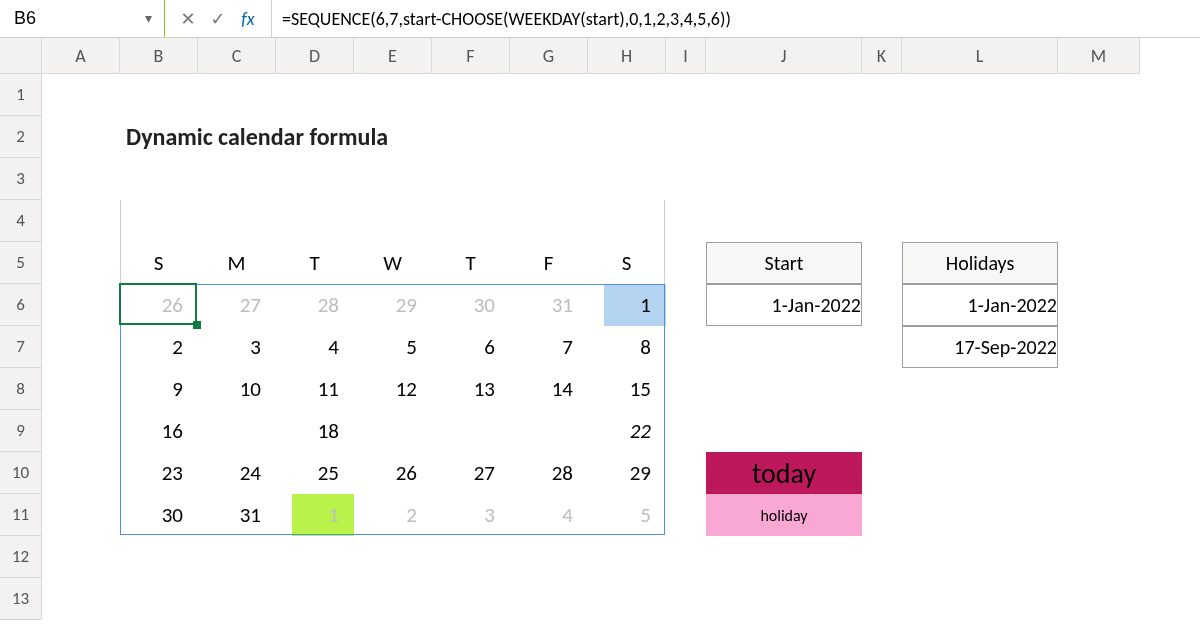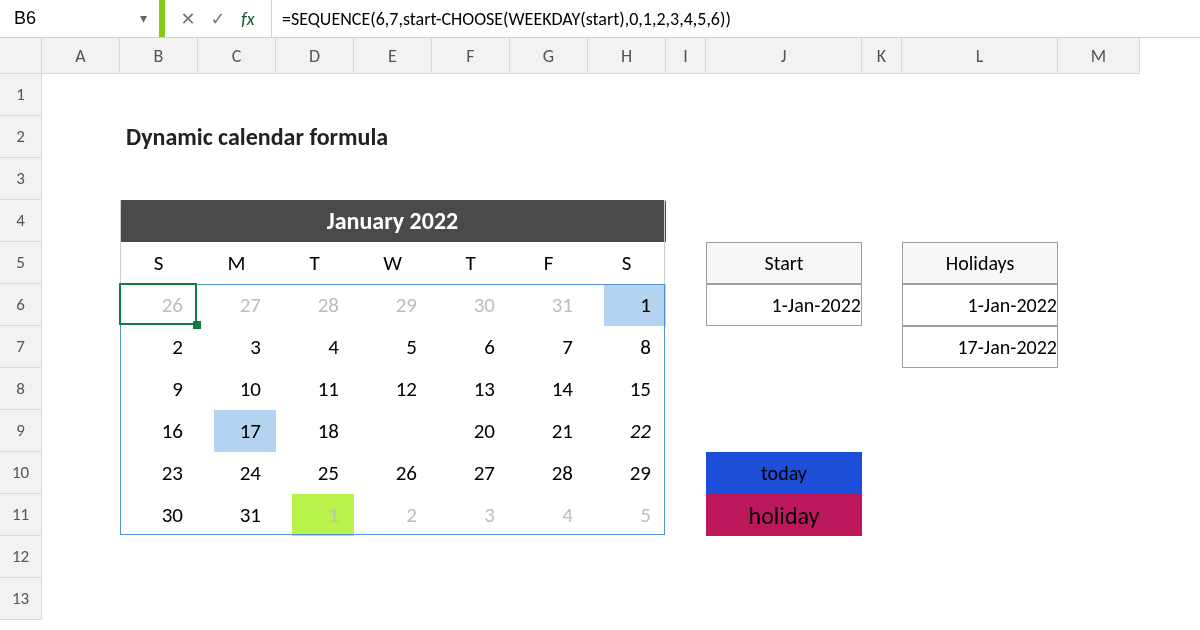--- a/index.html
+++ b/index.html
@@ -18,21 +18,21 @@
     align-items: stretch;
     height: 38px;
     border-bottom: 1px solid #d0d0d0;
     background: #fff;
   }
   .name-box {
     width: 165px;
     display: flex;
     align-items: center;
     padding: 16px 12px;
-    border-right: 6px solid #84cc16;
+    border-right: 1px solid #84cc16;
     position: relative;
   }
   .name-box-input {
     border: none;
     outline: none;
     font-size: 18px;
     width: 100%;
     background: transparent;
   }
   .name-box .chev {
@@ -42,21 +42,21 @@
   }
   .fb-btns {
     display: flex;
     align-items: center;
     gap: 8px;
     padding: 0 12px;
     border-right: 1px solid #d0d0d0;
     color: #777;
   }
   .fb-btn { width: 22px; text-align: center; }
-  .fb-btn.fx { font-style: italic; color: #14532d; }
+  .fb-btn.fx { font-style: italic; color: #0369a1; }
   .formula-input {
     flex: 1;
     border: none;
     outline: none;
     font-size: 18px;
     padding: 0 10px;
     font-family: Calibri, Arial, sans-serif;
   }
 
   
@@ -162,22 +162,22 @@
     justify-content: center;
     border: 1px solid #9e9e9e !important;
   }
   .boxed-val {
     justify-content: flex-end;
     font-size: 20px;
     padding-right: 0;
   }
 
   
-  .leg-today { background: #1d4ed8; justify-content: center; font-size: 20px; border: none; }
-  .leg-holiday { background: #be185d; justify-content: center; font-size: 24px; border: none; }
+  .leg-today { background: #be185d; justify-content: center; font-size: 28px; border: none; }
+  .leg-holiday { background: #f9a8d4; justify-content: center; font-size: 16px; border: none; }
 
   
   .sheet { grid-template-rows: 36px repeat(13, 42px); }
 
   
   .cal-frame {
     position: absolute;
     border-left: 1px solid #cfcfcf;
     border-right: 1px solid #cfcfcf;
     border-bottom: 1px solid #cfcfcf;
@@ -228,21 +228,20 @@
   <div class="rh" style="grid-column:1;grid-row:8">7</div>
   <div class="rh" style="grid-column:1;grid-row:9">8</div>
   <div class="rh" style="grid-column:1;grid-row:10">9</div>
   <div class="rh" style="grid-column:1;grid-row:11">10</div>
   <div class="rh" style="grid-column:1;grid-row:12">11</div>
   <div class="rh" style="grid-column:1;grid-row:13">12</div>
   <div class="rh" style="grid-column:1;grid-row:14">13</div>
 
   <div class="cell title" style="grid-column:3 / span 6; grid-row:3">Dynamic calendar formula</div>
 
-  <div class="cell cal-banner" style="grid-column:3 / span 7; grid-row:5">January 2022</div>
 
   <div class="cell whdr" style="grid-column:3;grid-row:6">S</div>
   <div class="cell whdr" style="grid-column:4;grid-row:6">M</div>
   <div class="cell whdr" style="grid-column:5;grid-row:6">T</div>
   <div class="cell whdr" style="grid-column:6;grid-row:6">W</div>
   <div class="cell whdr" style="grid-column:7;grid-row:6">T</div>
   <div class="cell whdr" style="grid-column:8;grid-row:6">F</div>
   <div class="cell whdr" style="grid-column:9;grid-row:6">S</div>
 
   <div class="cell day dim" style="grid-area: 7 / 3;">26</div>
@@ -260,24 +259,21 @@
     <div class="cell day" style="grid-area: 8 / 8;">7</div>
     <div class="cell day" style="grid-area: 8 / 9;">8</div>
     <div class="cell day" style="grid-area: 9 / 3;">9</div>
     <div class="cell day" style="grid-area: 9 / 4;">10</div>
     <div class="cell day" style="grid-area: 9 / 5;">11</div>
     <div class="cell day" style="grid-area: 9 / 6;">12</div>
     <div class="cell day" style="grid-area: 9 / 7;">13</div>
     <div class="cell day" style="grid-area: 9 / 8;">14</div>
     <div class="cell day" style="grid-area: 9 / 9;">15</div>
     <div class="cell day" style="grid-area: 10 / 3; padding-left: 32px;">16</div>
-    <div class="cell day holiday-bg" style="grid-area: 10 / 4;">17</div>
     <div class="cell day" style="grid-area: 10 / 5;">18</div>
-    <div class="cell day" style="grid-area: 10 / 7;">20</div>
-    <div class="cell day" style="grid-area: 10 / 8;">21</div>
     <div class="cell day" style="grid-area: 10 / 9; font-style: italic;">22</div>
     <div class="cell day" style="grid-area: 11 / 3;">23</div>
     <div class="cell day" style="grid-area: 11 / 4;">24</div>
     <div class="cell day" style="grid-area: 11 / 5;">25</div>
     <div class="cell day" style="grid-area: 11 / 6;">26</div>
     <div class="cell day" style="grid-area: 11 / 7;">27</div>
     <div class="cell day" style="grid-area: 11 / 8;">28</div>
     <div class="cell day" style="grid-area: 11 / 9;">29</div>
     <div class="cell day" style="grid-area: 12 / 3;">30</div>
     <div class="cell day" style="grid-area: 12 / 4;">31</div>
@@ -285,21 +281,21 @@
     <div class="cell day dim" style="grid-area: 12 / 6;">2</div>
     <div class="cell day dim" style="grid-area: 12 / 7;">3</div>
     <div class="cell day dim" style="grid-area: 12 / 8;">4</div>
     <div class="cell day dim" style="grid-area: 12 / 9;">5</div>
 
   <div class="cell boxed-head" style="grid-column:11;grid-row:6">Start</div>
   <div class="cell boxed boxed-val" style="grid-column:11;grid-row:7">1-Jan-2022</div>
 
   <div class="cell boxed-head" style="grid-column:13;grid-row:6">Holidays</div>
   <div class="cell boxed boxed-val" style="grid-column:13;grid-row:7">1-Jan-2022</div>
-  <div class="cell boxed boxed-val" style="grid-column:13;grid-row:8">17-Jan-2022</div>
+  <div class="cell boxed boxed-val" style="grid-column:13;grid-row:8">17-Sep-2022</div>
 
   <div class="cell leg-today" style="grid-column:11;grid-row:11">today</div>
   <div class="cell leg-holiday" style="grid-column:11;grid-row:12">holiday</div>
 
 <div class="sel-outline" style="left: 119px; top: 245px; width: 78px; height: 42px;"></div>
     <div class="sel-handle" style="left: 193px; top: 283px;"></div>
     <div class="spill-outline" style="left: 120px; top: 246px; width: 545px; height: 251px;"></div>
     <div class="cal-frame" style="left: 120px; top: 162px; width: 545px; height: 335px;"></div>
   </div>
 

